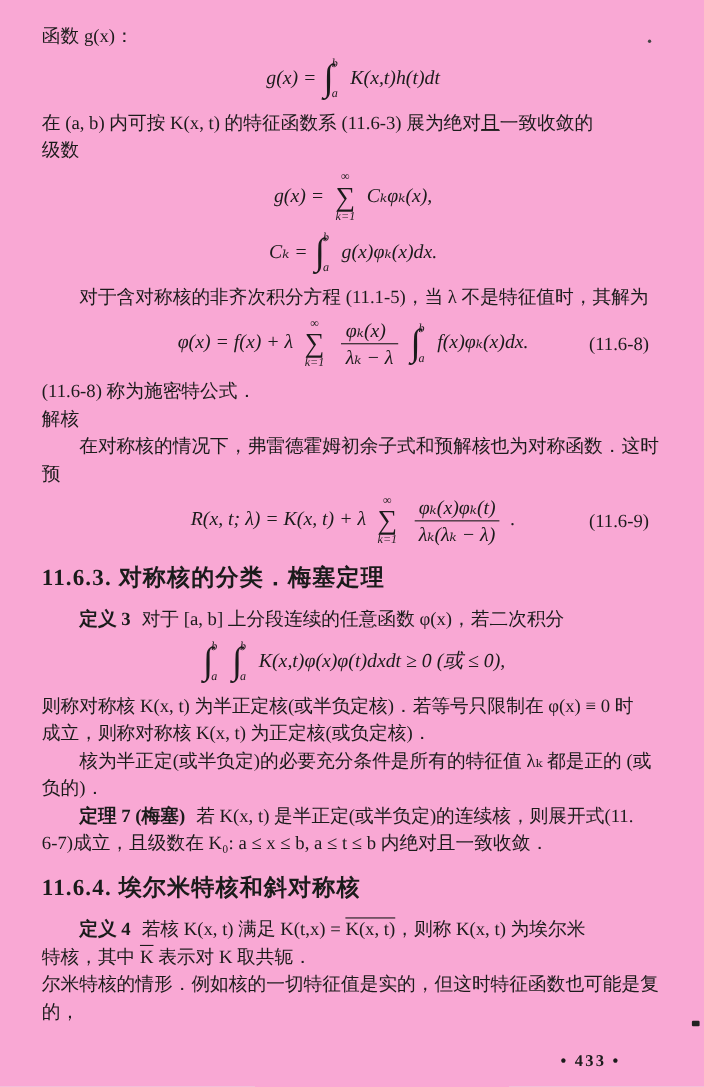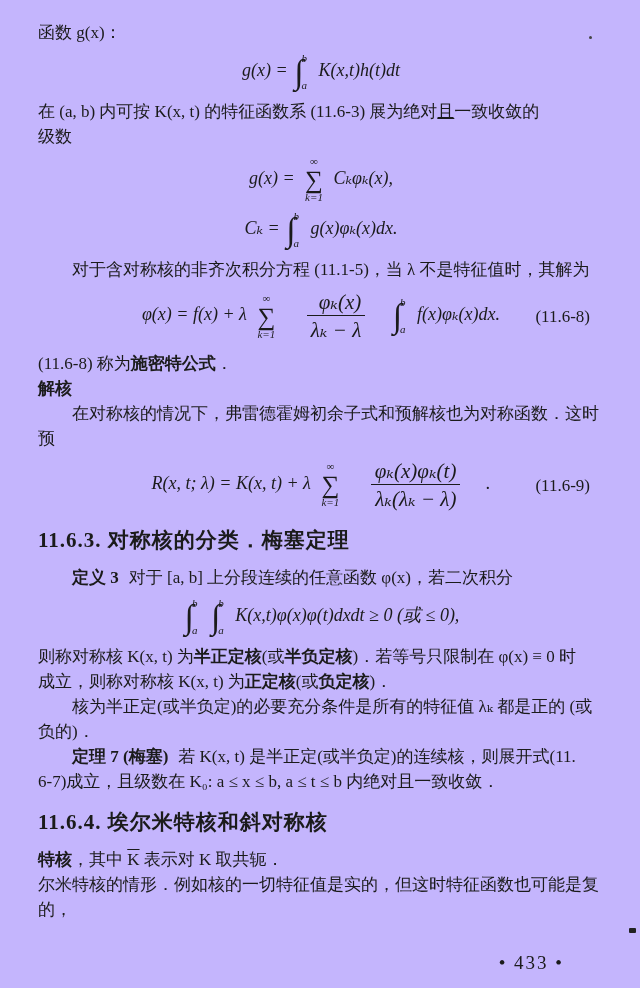--- a/index.html
+++ b/index.html
@@ -1,50 +1,50 @@
 <!DOCTYPE html>
 <html lang="zh"><head>
 <meta charset="utf-8">
 <style>
   html,body{margin:0;padding:0;background:#e8e6e0;}
   .page{
     width:640px;height:988px;position:relative;overflow:hidden;
-    background:#c4b5fd;color:#1b1b1b;
+    background:#f9a8d4;color:#1b1b1b;
     font-family:"Liberation Serif","DejaVu Serif",serif;
     box-sizing:border-box;
   }
   .content{padding:20px 36px 0 38px;font-size:17px;line-height:25px;}
   .ln{min-height:25px;}
   .ind{text-indent:34px;}
-  .b{font-weight:bold;}
+  .b{font-weight:normal;}
   .u{text-decoration:underline;}
   .ov{text-decoration:overline;}
   .lbl{font-weight:bold;margin-right:10px;}
   
   .eq{
     position:relative;text-align:center;margin:7px 0;
     font-style:italic;font-size:18px;line-height:1;
   }
   .tag{position:absolute;right:14px;top:50%;transform:translateY(-50%);font-style:normal;font-size:17px;}
   .intgrp{display:inline-flex;align-items:center;vertical-align:middle;margin:0 2px;}
   .int{font-size:34px;line-height:1;font-style:normal;}
   .ilim{display:inline-flex;flex-direction:column;justify-content:space-between;height:38px;font-size:11px;line-height:1;margin-left:-2px;margin-right:5px;padding:1px 0;}
   .ilim .isup{align-self:flex-start;}
   .ilim .isub{align-self:flex-start;margin-top:auto;}
   .sum{display:inline-flex;flex-direction:column;align-items:center;vertical-align:middle;line-height:1;margin:0 6px;}
   .sum .stop{font-size:11px;font-style:normal;}
   .sum .ssym{font-size:25px;font-style:normal;line-height:1;}
   .sum .sbot{font-size:11px;}
-  .frac{display:inline-flex;flex-direction:column;align-items:flex-end;vertical-align:middle;margin:0 21px;line-height:1.25;font-size:21px;}
+  .frac{display:inline-flex;flex-direction:column;align-items:flex-start;vertical-align:middle;margin:0 5px;line-height:1.25;font-size:18px;}
   .frac .den{border-top:1.5px solid #1b1b1b;padding:1px 4px 0 4px;}
   .frac .num{padding:0 4px;}
   
   .sechead{font-size:21px;font-weight:bold;margin:16px 0 12px 0;letter-spacing:1px;}
   
-  .pagenum{position:absolute;right:76px;bottom:14px;font-size:19px;font-weight:normal;letter-spacing:2px;}
+  .pagenum{position:absolute;right:76px;bottom:14px;font-size:15px;font-weight:bold;letter-spacing:2px;}
   .artifact-edge{position:absolute;right:4px;top:928px;width:7px;height:5px;background:#222;border-radius:1px;}
   .artifact-dot{position:absolute;right:48px;top:36px;width:3px;height:3px;background:#444;border-radius:50%;}
 </style>
 </head>
 <body>
 
 <div class="page">
   <div class="content">
 
     <div class="ln">
@@ -189,20 +189,24 @@
       <span class="lbl">定理 7 (梅塞)</span><span>若 K(x, t) 是半正定(或半负定)的连续核，则展开式(11.</span>
     </div>
     <div class="ln">
       <span>6-7)成立，且级数在 K₀: a ≤ x ≤ b, a ≤ t ≤ b 内绝对且一致收敛．</span>
     </div>
 
     <div class="sechead">
       <span>11.6.4. 埃尔米特核和斜对称核</span>
     </div>
 
+    <div class="ln ind">
+      <span class="lbl">定义 4</span><span>若核 K(x, t) 满足 K(t,x) =</span>
+      <span class="ov">K(x, t)</span><span>，则称 K(x, t) 为</span><span class="b">埃尔米</span>
+    </div>
     <div class="ln">
       <span class="b">特核</span><span>，其中</span>
       <span class="ov">K</span>
       <span>表示对 K 取共轭．</span>
     </div>
 
     <div class="ln">
       <span>尔米特核的情形．例如核的一切特征值是实的，但这时特征函数也可能是复的，</span>
     </div>
 

